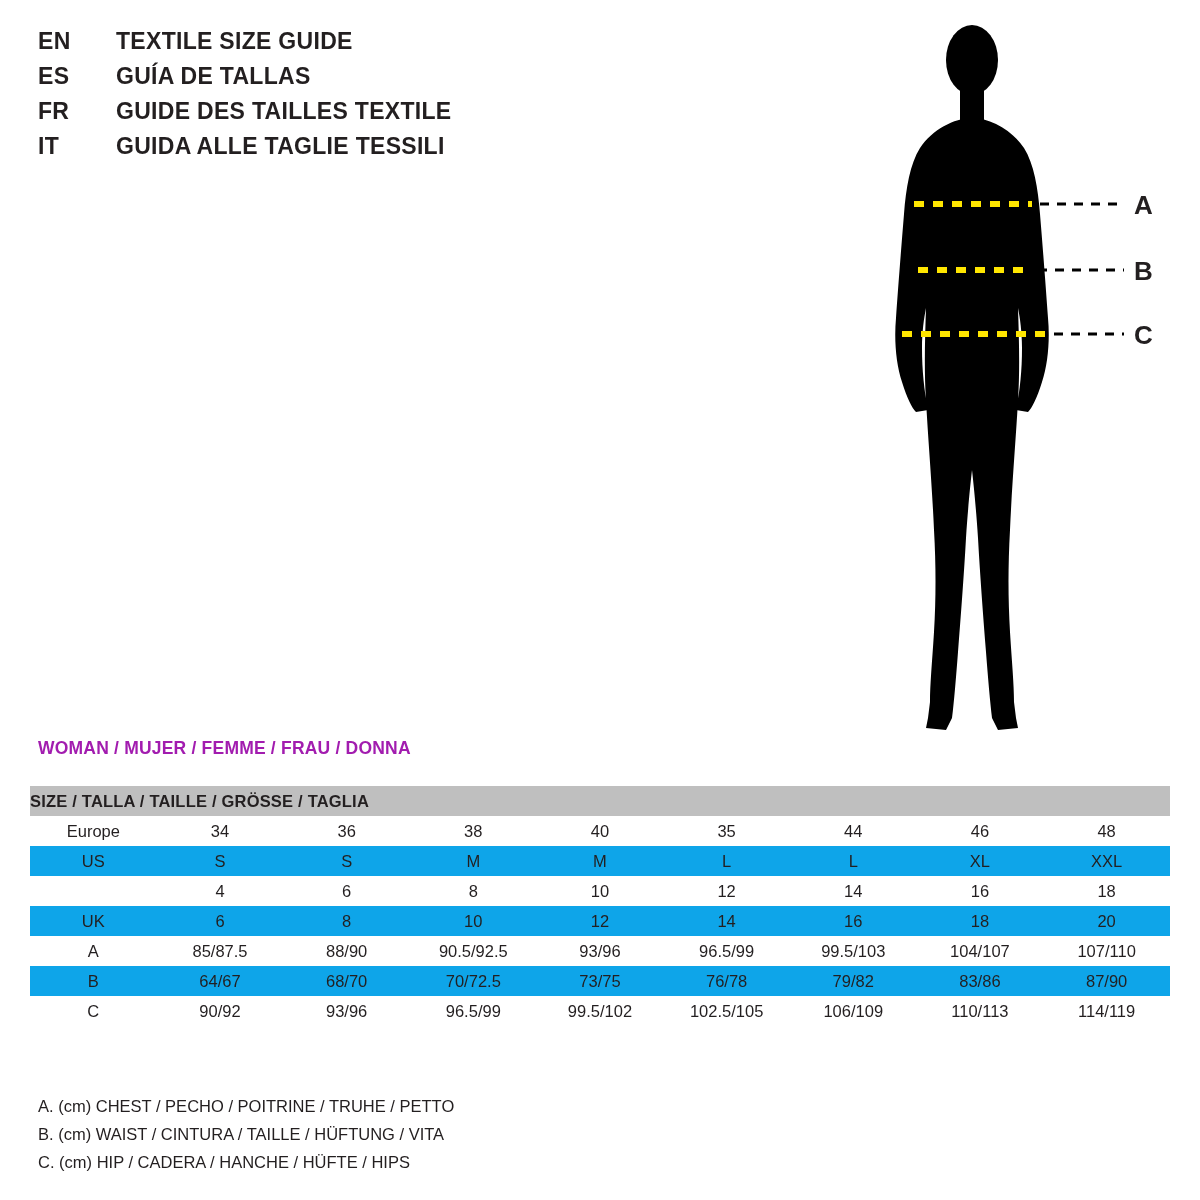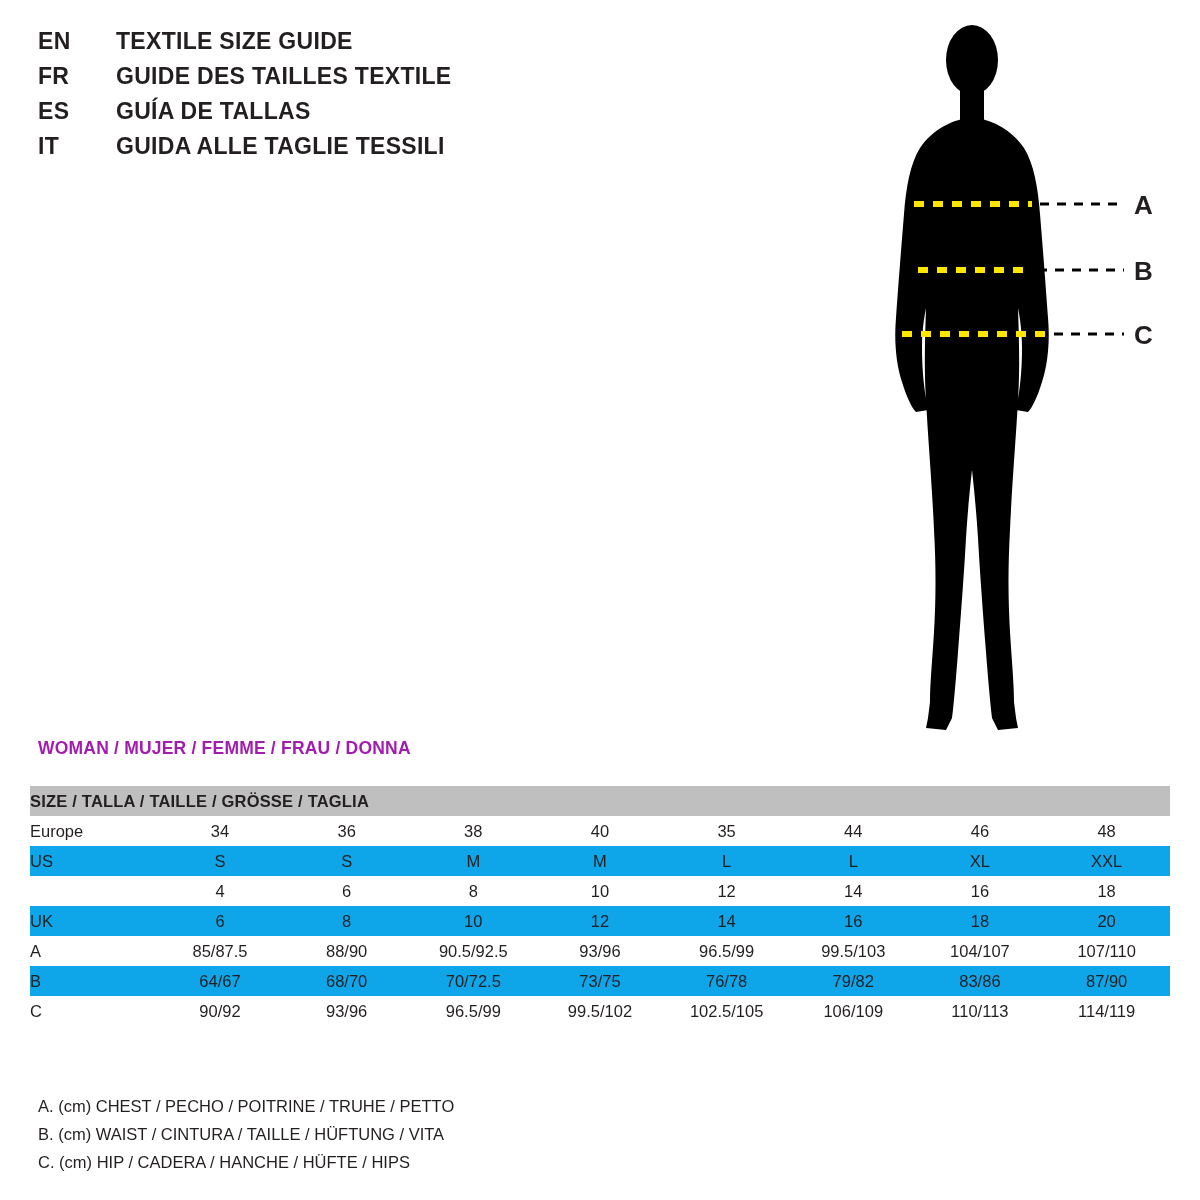--- a/index.html
+++ b/index.html
@@ -93,21 +93,21 @@
   .row-head td {
     font-weight: bold;
     font-size: 16.5px;
     padding-left: 10px;
     letter-spacing: 0.2px;
   }
   .row-alt { background: #0ea5e9; }
   .row-plain { background: #ffffff; }
   td.label-cell {
     padding-left: 10px;
-    text-align: left;
+    text-align: center;
     width: 190px;
   }
   td.val-cell {
     text-align: center;
   }
 
   
   .footnotes {
     position: absolute;
     left: 38px;
@@ -125,26 +125,26 @@
 <body>
 
 <div class="page">
 
   <div class="titles">
     <div class="title-row">
       <span class="title-lang">EN</span>
       <span class="title-text">TEXTILE SIZE GUIDE</span>
     </div>
     <div class="title-row">
+      <span class="title-lang">ES</span>
+      <span class="title-text">GUÍA DE TALLAS</span>
+    </div>
+    <div class="title-row">
       <span class="title-lang">FR</span>
       <span class="title-text">GUIDE DES TAILLES TEXTILE</span>
-    </div>
-    <div class="title-row">
-      <span class="title-lang">ES</span>
-      <span class="title-text">GUÍA DE TALLAS</span>
     </div>
     <div class="title-row">
       <span class="title-lang">IT</span>
       <span class="title-text">GUIDA ALLE TAGLIE TESSILI</span>
     </div>
   </div>
 
   <div class="figure-wrap">
     <svg width="350" height="720" viewBox="0 0 350 720" xmlns="http://www.w3.org/2000/svg">
       <g fill="#000000">

